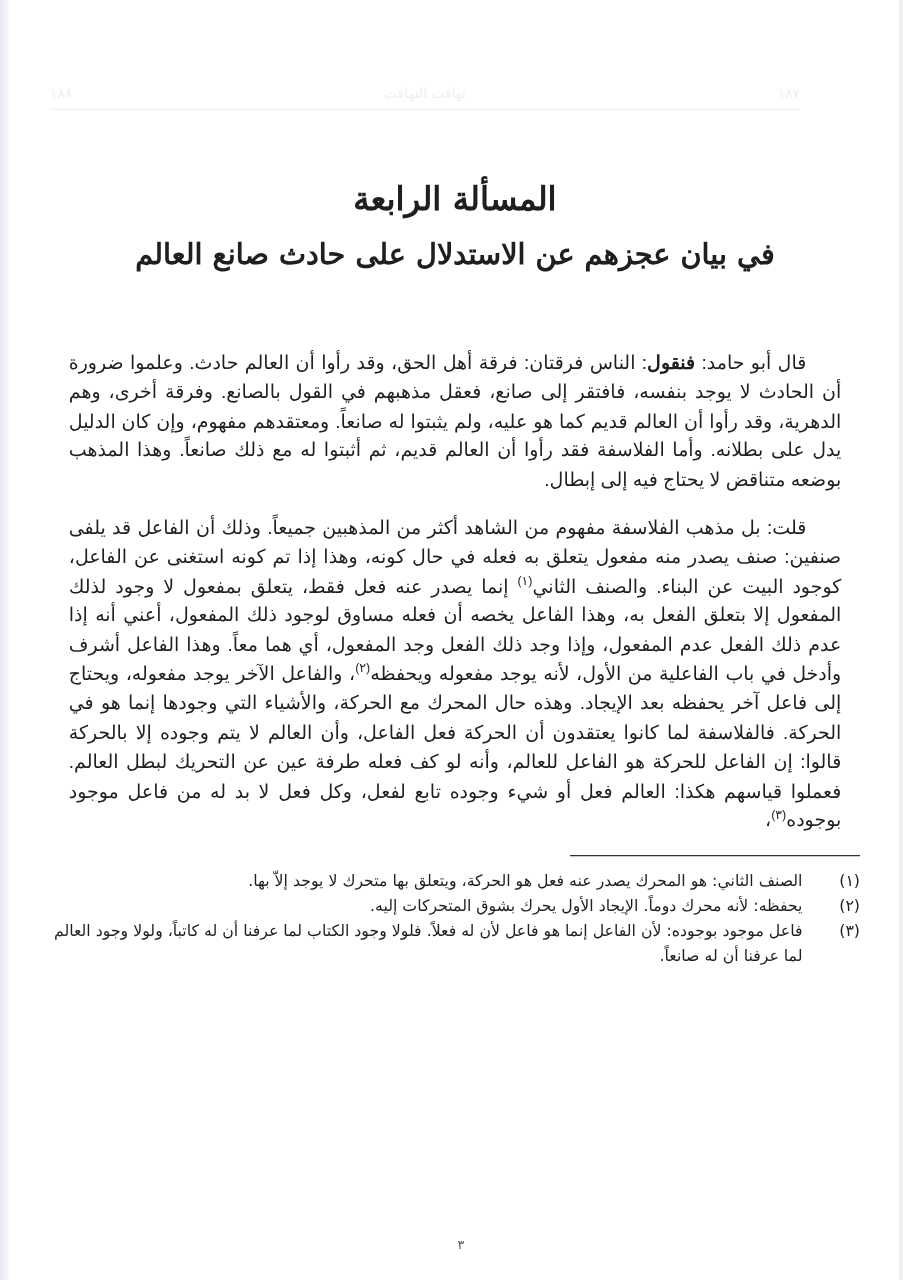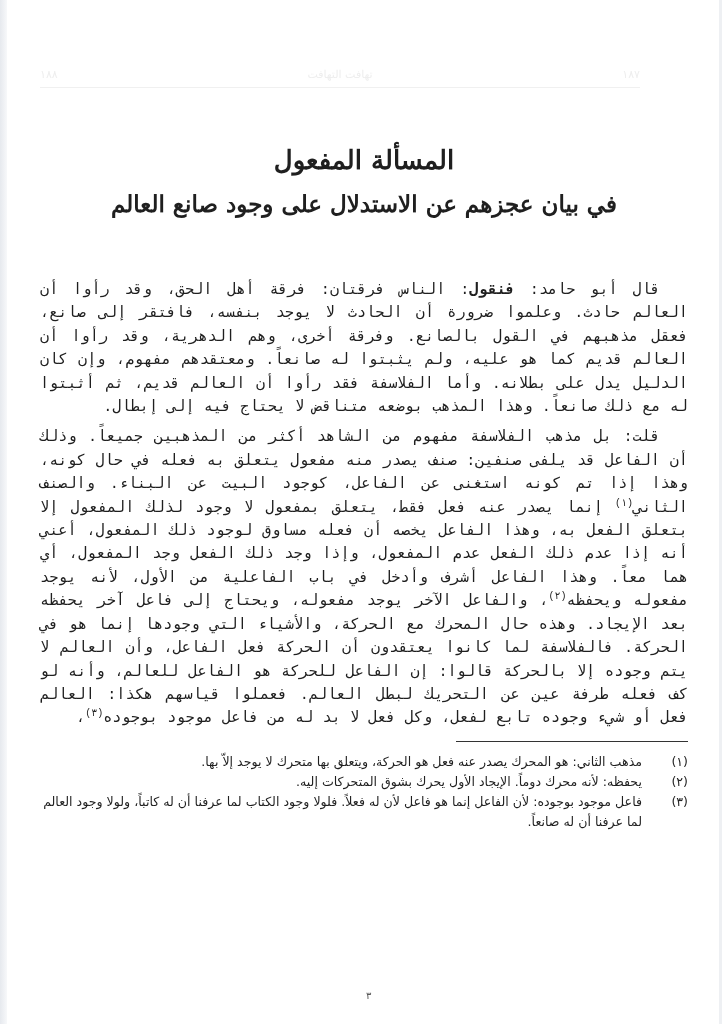--- a/index.html
+++ b/index.html
@@ -33,24 +33,24 @@
   }
   .chapter-title {
     text-align: center; font-weight: bold; font-size: 26px;
     margin: 0; line-height: 40px;
   }
   .chapter-subtitle {
     text-align: center; font-weight: bold; font-size: 23px;
     margin: 6px 0 0 0; line-height: 36px;
   }
   .para {
-    font-family: Liberation Mono, monospace;
+    font-family: Liberation Sans, sans-serif;
     font-size: 15.2px; line-height: 23.4px;
     text-align: justify; text-align-last: right;
-    margin: 0;
+    margin: 15px;
   }
   .para1 { margin-top: 57px; text-indent: 28px; }
   .para2 { margin-top: 7px; text-indent: 28px; }
   .bold { font-weight: bold; }
   sup { font-size: 10px; line-height: 0; }
   .footnote-rule {
     width: 232px; height: 1px; background: #333; margin: 10px 0 10px 0;
   }
   .footnote {
     display: flex; font-family: "DejaVu Sans", "Liberation Sans", sans-serif;
@@ -70,32 +70,32 @@
 <div class="right-edge"></div>
 
 <div class="bleed-header">
   <span>١٨٨</span>
   <span>تهافت التهافت</span>
   <span>١٨٧</span>
 </div>
 <div class="bleed-line"></div>
 
 <div class="page">
-  <h1 class="chapter-title">المسألة المفعول</h1>
-  <h2 class="chapter-subtitle">في بيان عجزهم عن الاستدلال على وجود صانع العالم</h2>
+  <h1 class="chapter-title">المسألة الرابعة</h1>
+  <h2 class="chapter-subtitle">في بيان عجزهم عن الاستدلال على حادث صانع العالم</h2>
 
   <p class="para para1"><span>قال أبو حامد: </span><span class="bold">فنقول</span><span>: الناس فرقتان: فرقة أهل الحق، وقد رأوا أن العالم حادث. وعلموا ضرورة أن الحادث لا يوجد بنفسه، فافتقر إلى صانع، فعقل مذهبهم في القول بالصانع. وفرقة أخرى، وهم الدهرية، وقد رأوا أن العالم قديم كما هو عليه، ولم يثبتوا له صانعاً. ومعتقدهم مفهوم، وإن كان الدليل يدل على بطلانه. وأما الفلاسفة فقد رأوا أن العالم قديم، ثم أثبتوا له مع ذلك صانعاً. وهذا المذهب بوضعه متناقض لا يحتاج فيه إلى إبطال.</span></p>
 
   <p class="para para2"><span>قلت: بل مذهب الفلاسفة مفهوم من الشاهد أكثر من المذهبين جميعاً. وذلك أن الفاعل قد يلفى صنفين: صنف يصدر منه مفعول يتعلق به فعله في حال كونه، وهذا إذا تم كونه استغنى عن الفاعل، كوجود البيت عن البناء. والصنف الثاني</span><sup>(١)</sup><span> إنما يصدر عنه فعل فقط، يتعلق بمفعول لا وجود لذلك المفعول إلا بتعلق الفعل به، وهذا الفاعل يخصه أن فعله مساوق لوجود ذلك المفعول، أعني أنه إذا عدم ذلك الفعل عدم المفعول، وإذا وجد ذلك الفعل وجد المفعول، أي هما معاً. وهذا الفاعل أشرف وأدخل في باب الفاعلية من الأول، لأنه يوجد مفعوله ويحفظه</span><sup>(٢)</sup><span>، والفاعل الآخر يوجد مفعوله، ويحتاج إلى فاعل آخر يحفظه بعد الإيجاد. وهذه حال المحرك مع الحركة، والأشياء التي وجودها إنما هو في الحركة. فالفلاسفة لما كانوا يعتقدون أن الحركة فعل الفاعل، وأن العالم لا يتم وجوده إلا بالحركة قالوا: إن الفاعل للحركة هو الفاعل للعالم، وأنه لو كف فعله طرفة عين عن التحريك لبطل العالم. فعملوا قياسهم هكذا: العالم فعل أو شيء وجوده تابع لفعل، وكل فعل لا بد له من فاعل موجود بوجوده</span><sup>(٣)</sup><span>،</span></p>
 
   <div class="footnote-rule"></div>
 
   <div class="footnote">
     <span class="fn-num">(١)</span>
-    <span class="fn-text">مذهب الثاني: هو المحرك يصدر عنه فعل هو الحركة، ويتعلق بها متحرك لا يوجد إلاّ بها.</span>
+    <span class="fn-text">الصنف الثاني: هو المحرك يصدر عنه فعل هو الحركة، ويتعلق بها متحرك لا يوجد إلاّ بها.</span>
   </div>
   <div class="footnote">
     <span class="fn-num">(٢)</span>
     <span class="fn-text">يحفظه: لأنه محرك دوماً. الإيجاد الأول يحرك بشوق المتحركات إليه.</span>
   </div>
   <div class="footnote">
     <span class="fn-num">(٣)</span>
     <span class="fn-text">فاعل موجود بوجوده: لأن الفاعل إنما هو فاعل لأن له فعلاً. فلولا وجود الكتاب لما عرفنا أن له كاتباً، ولولا وجود العالم لما عرفنا أن له صانعاً.</span>
   </div>
 </div>

